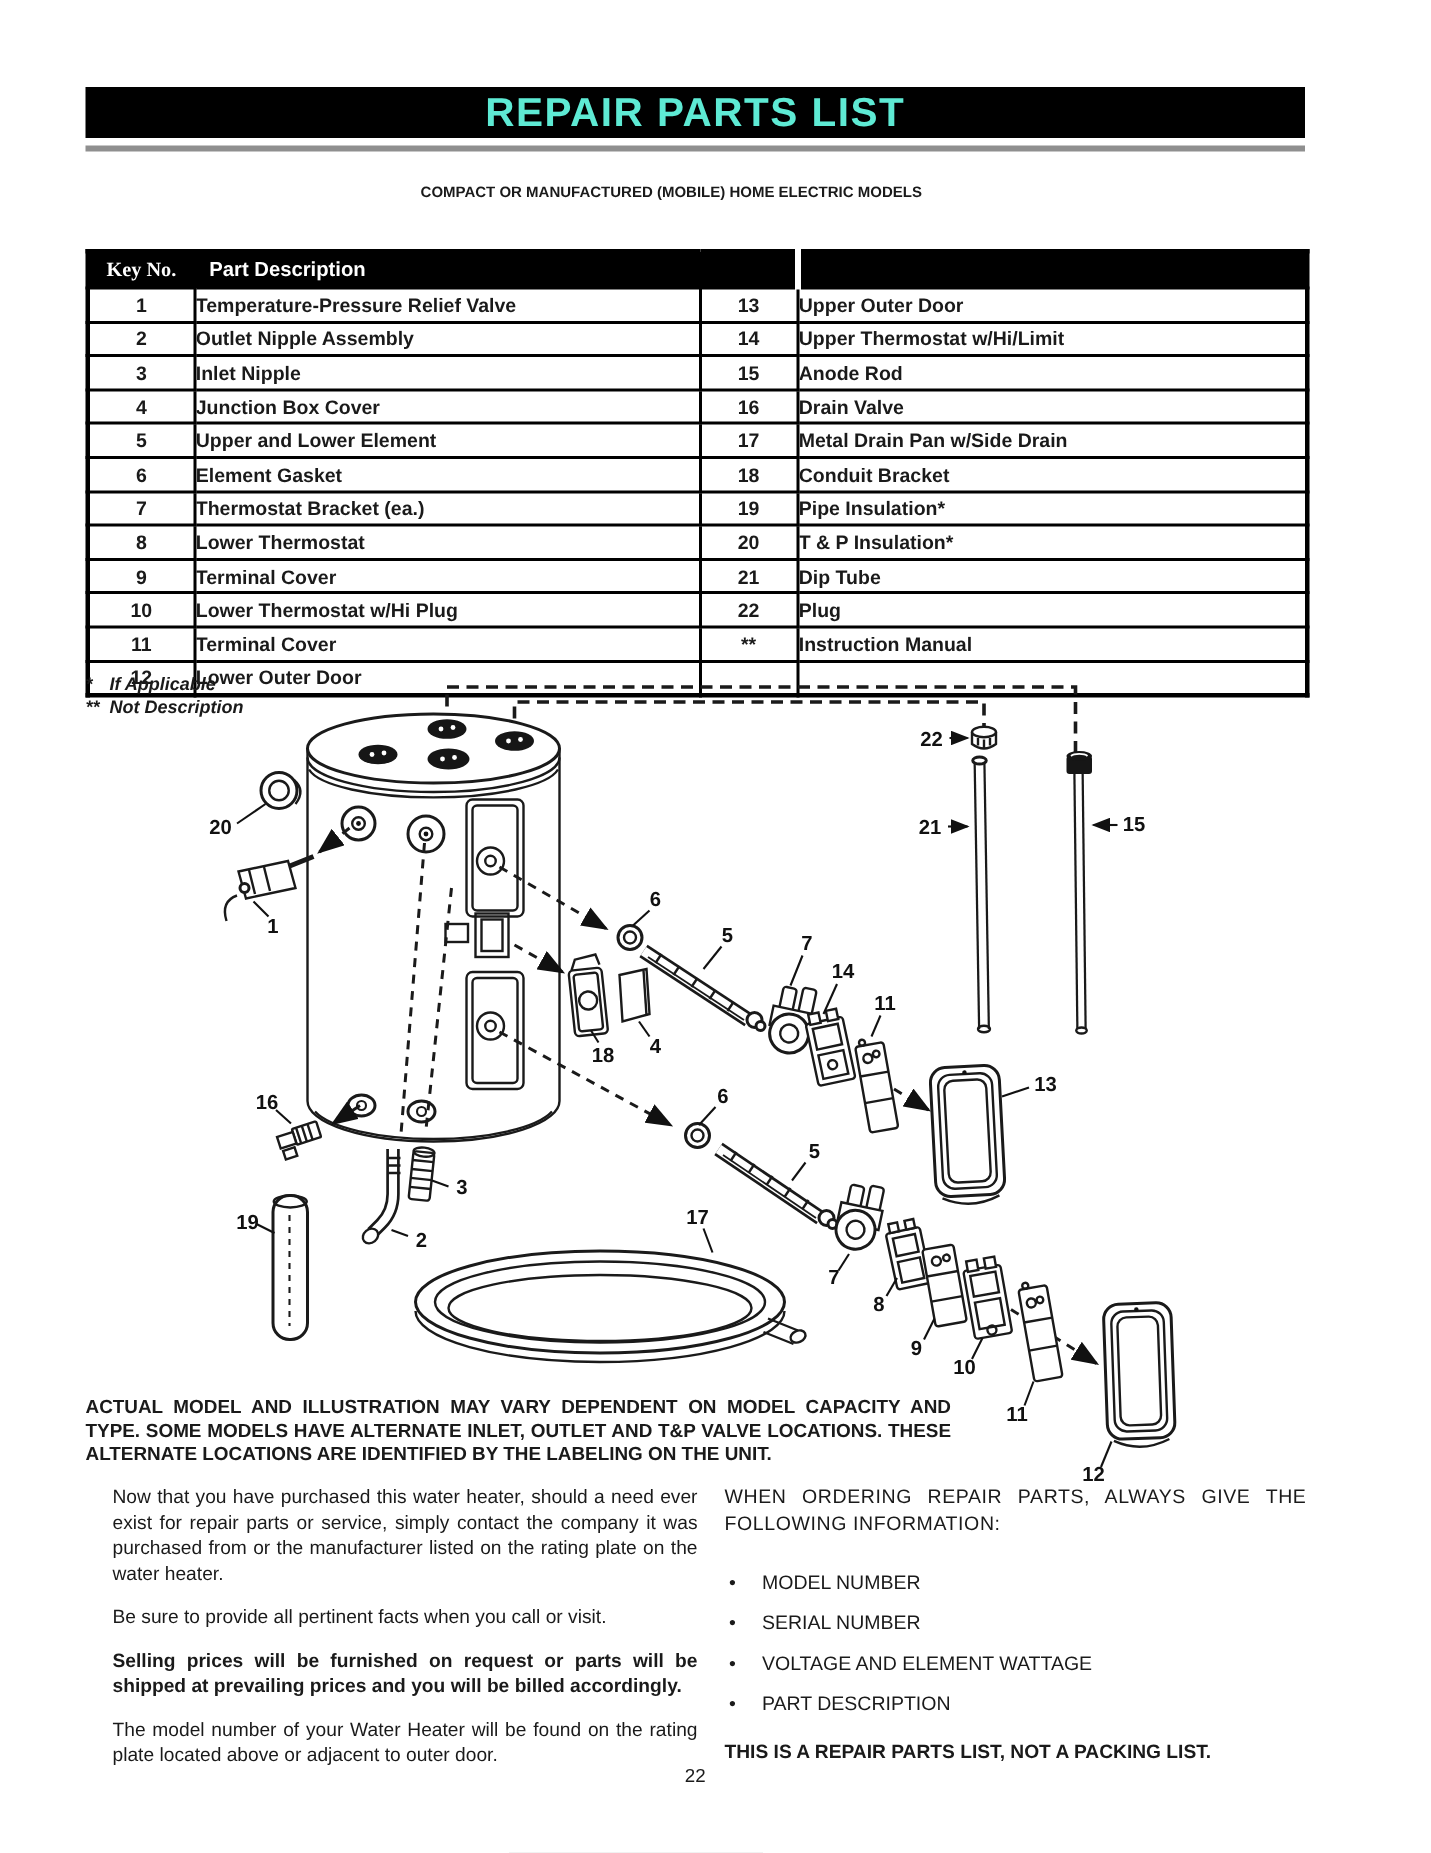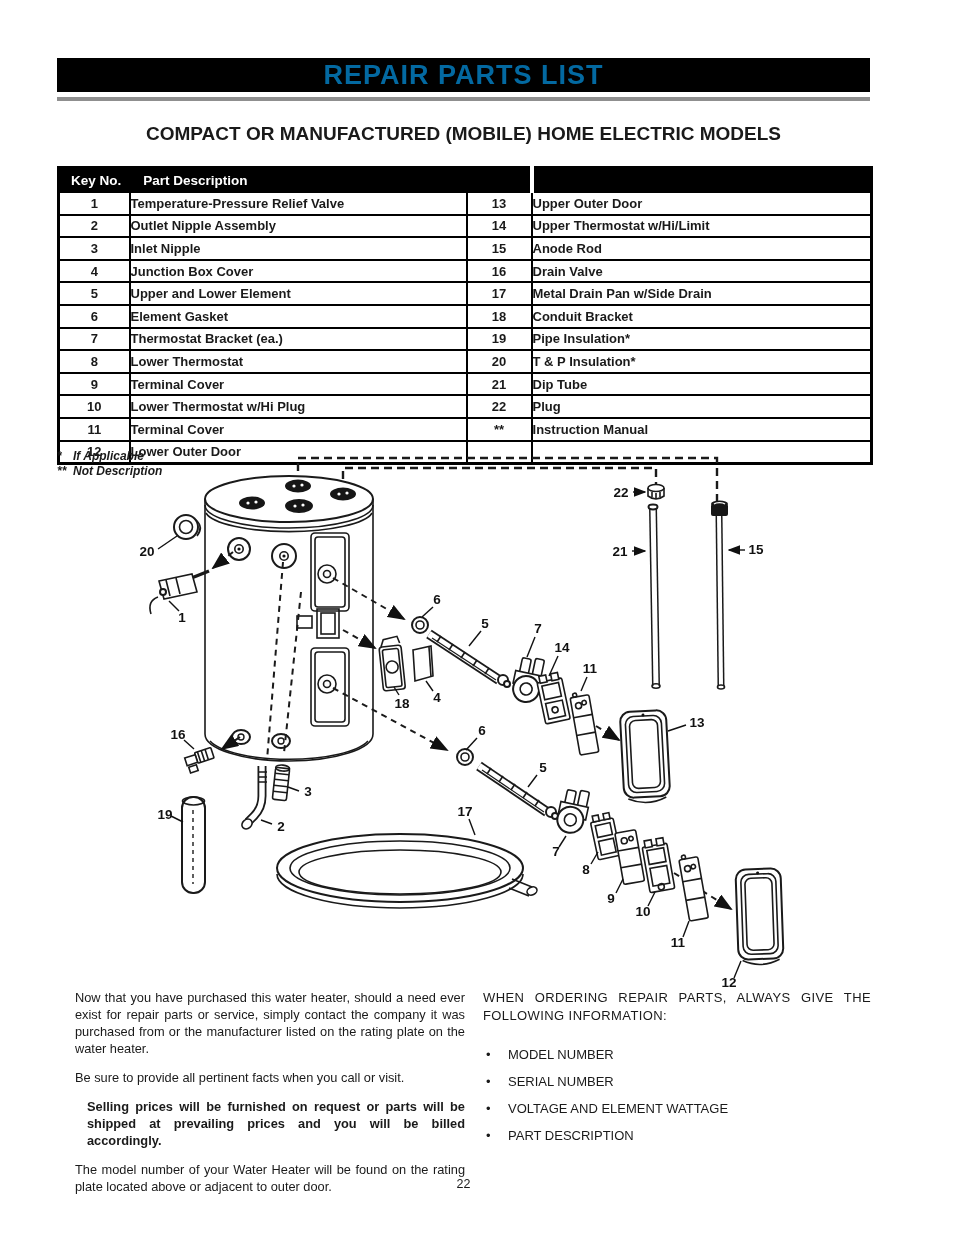--- a/index.html
+++ b/index.html
@@ -1,28 +1,28 @@
 <!DOCTYPE html>
 <html><head>
 <meta charset="utf-8">
 <style>
   html,body{margin:0;padding:0;background:#e8e8e8;}
   .page{position:relative;width:954px;height:1235px;background:#fff;margin:0 auto;
         font-family:"Liberation Sans",sans-serif;color:#1a1a1a;overflow:hidden;}
   .title-bar{position:absolute;left:57px;top:58px;width:813px;height:34px;background:#000;
-             color:#0369a1;display:flex;align-items:center;justify-content:center;
+             color:#5eead4;display:flex;align-items:center;justify-content:center;
              font-size:27px;font-weight:bold;letter-spacing:1px;}
   .title-rule{position:absolute;left:57px;top:97px;width:813px;height:4px;background:#8f8f8f;}
-  .subtitle{position:absolute;left:57px;top:123px;width:813px;text-align:center;
-            font-weight:bold;font-size:19px;}
+  .subtitle{position:absolute;left:41px;top:123px;width:813px;text-align:center;
+            font-weight:bold;font-size:10px;}
   table.parts{position:absolute;left:57px;top:166px;width:813px;border-collapse:collapse;
               table-layout:fixed;border:3px solid #000;}
   table.parts th{background:#000;color:#fff;font-size:13.5px;font-weight:bold;
                  text-align:left;height:22px;padding:0;}
-  table.parts th .hk{display:inline-block;padding-left:11px;}
+  table.parts th .hk{display:inline-block;padding-left:11px;font-family:Liberation Serif, serif;}
   table.parts th .hd{display:inline-block;padding-left:22px;}
   table.parts th.rsep{border-left:4px solid #fff;}
   table.parts td{border:2px solid #000;height:20.6px;font-size:13px;font-weight:bold;
                  padding:0;white-space:nowrap;overflow:hidden;}
   td.key{text-align:center;}
   td.desc{padding-left:13px;}
   .footnotes{position:absolute;left:57px;top:449px;font-size:12px;font-weight:bold;line-height:15px;font-style:italic;}
   .footnotes .sym{display:inline-block;width:16px;}
   svg.diagram{position:absolute;left:0;top:440px;}
   svg.diagram text{font-family:"Liberation Sans",sans-serif;font-size:13.5px;font-weight:bold;fill:#111;}
@@ -30,21 +30,21 @@
   .lnw{stroke:#1a1a1a;stroke-width:2;fill:#fff;}
   .fillw{fill:#fff;stroke:#1a1a1a;stroke-width:1.6;}
   .dk{fill:#161616;stroke:none;}
   .dash{stroke:#1a1a1a;stroke-width:2.4;fill:none;stroke-dasharray:8 5;}
   .dash2{stroke:#1a1a1a;stroke-width:2;fill:none;stroke-dasharray:6 5;}
   .leader{stroke:#111;stroke-width:1.4;fill:none;}
   .note{position:absolute;left:57px;top:931px;width:577px;font-size:12.6px;font-weight:bold;
         line-height:15.6px;text-align:justify;}
   .colL{position:absolute;left:75px;top:989px;width:390px;font-size:12.8px;line-height:17px;}
   .colL p{margin:0 0 12px 0;text-align:justify;}
-  .colL p.b{font-weight:bold;margin-left:12px;}
+  .colL p.b{font-weight:bold;}
   .colR{position:absolute;left:483px;top:989px;width:388px;font-size:13px;line-height:18px;}
   .colR .head{text-align:justify;letter-spacing:.4px;}
   .colR ul{list-style:none;margin:21px 0 0 0;padding:0;}
   .colR li{margin-bottom:9px;display:flex;}
   .colR li .dot{width:22px;padding-left:3px;}
   .colR .foot{font-weight:bold;margin-top:14px;font-size:12.8px;}
   .pagenum{position:absolute;left:57px;top:1177px;width:813px;text-align:center;font-size:12.5px;}
 </style>
 </head>
 <body>
@@ -454,20 +454,21 @@
       <text x="611" y="903">9</text>
       <text x="643" y="916">10</text>
       <text x="678" y="947">11</text>
       <text x="729" y="987">12</text>
       <text x="621" y="497">22</text>
       <text x="620" y="556">21</text>
       <text x="756" y="554">15</text>
     </g>
   </svg>
 
+  <div class="note">ACTUAL MODEL AND ILLUSTRATION MAY VARY DEPENDENT ON MODEL CAPACITY AND TYPE. SOME MODELS HAVE ALTERNATE INLET, OUTLET AND T&amp;P VALVE LOCATIONS. THESE ALTERNATE LOCATIONS ARE IDENTIFIED BY THE LABELING ON THE UNIT.</div>
 
   <div class="colL">
     <p>Now that you have purchased this water heater, should a need ever exist for repair parts or service, simply contact the company it was purchased from or the manufacturer listed on the rating plate on the water heater.</p>
     <p>Be sure to provide all pertinent facts when you call or visit.</p>
     <p class="b">Selling prices will be furnished on request or parts will be shipped at prevailing prices and you will be billed accordingly.</p>
     <p>The model number of your Water Heater will be found on the rating plate located above or adjacent to outer door.</p>
   </div>
 
   <div class="colR">
     <div class="head">WHEN ORDERING REPAIR PARTS, ALWAYS GIVE THE FOLLOWING INFORMATION:</div>
@@ -482,17 +483,18 @@
         </li>
       <li>
           <span class="dot">•</span>
           <span>VOLTAGE AND ELEMENT WATTAGE</span>
         </li>
       <li>
           <span class="dot">•</span>
           <span>PART DESCRIPTION</span>
         </li>
     </ul>
+    <div class="foot">THIS IS A REPAIR PARTS LIST, NOT A PACKING LIST.</div>
   </div>
 
   <div class="pagenum">22</div>
 
 </div>
 
 </body></html>

